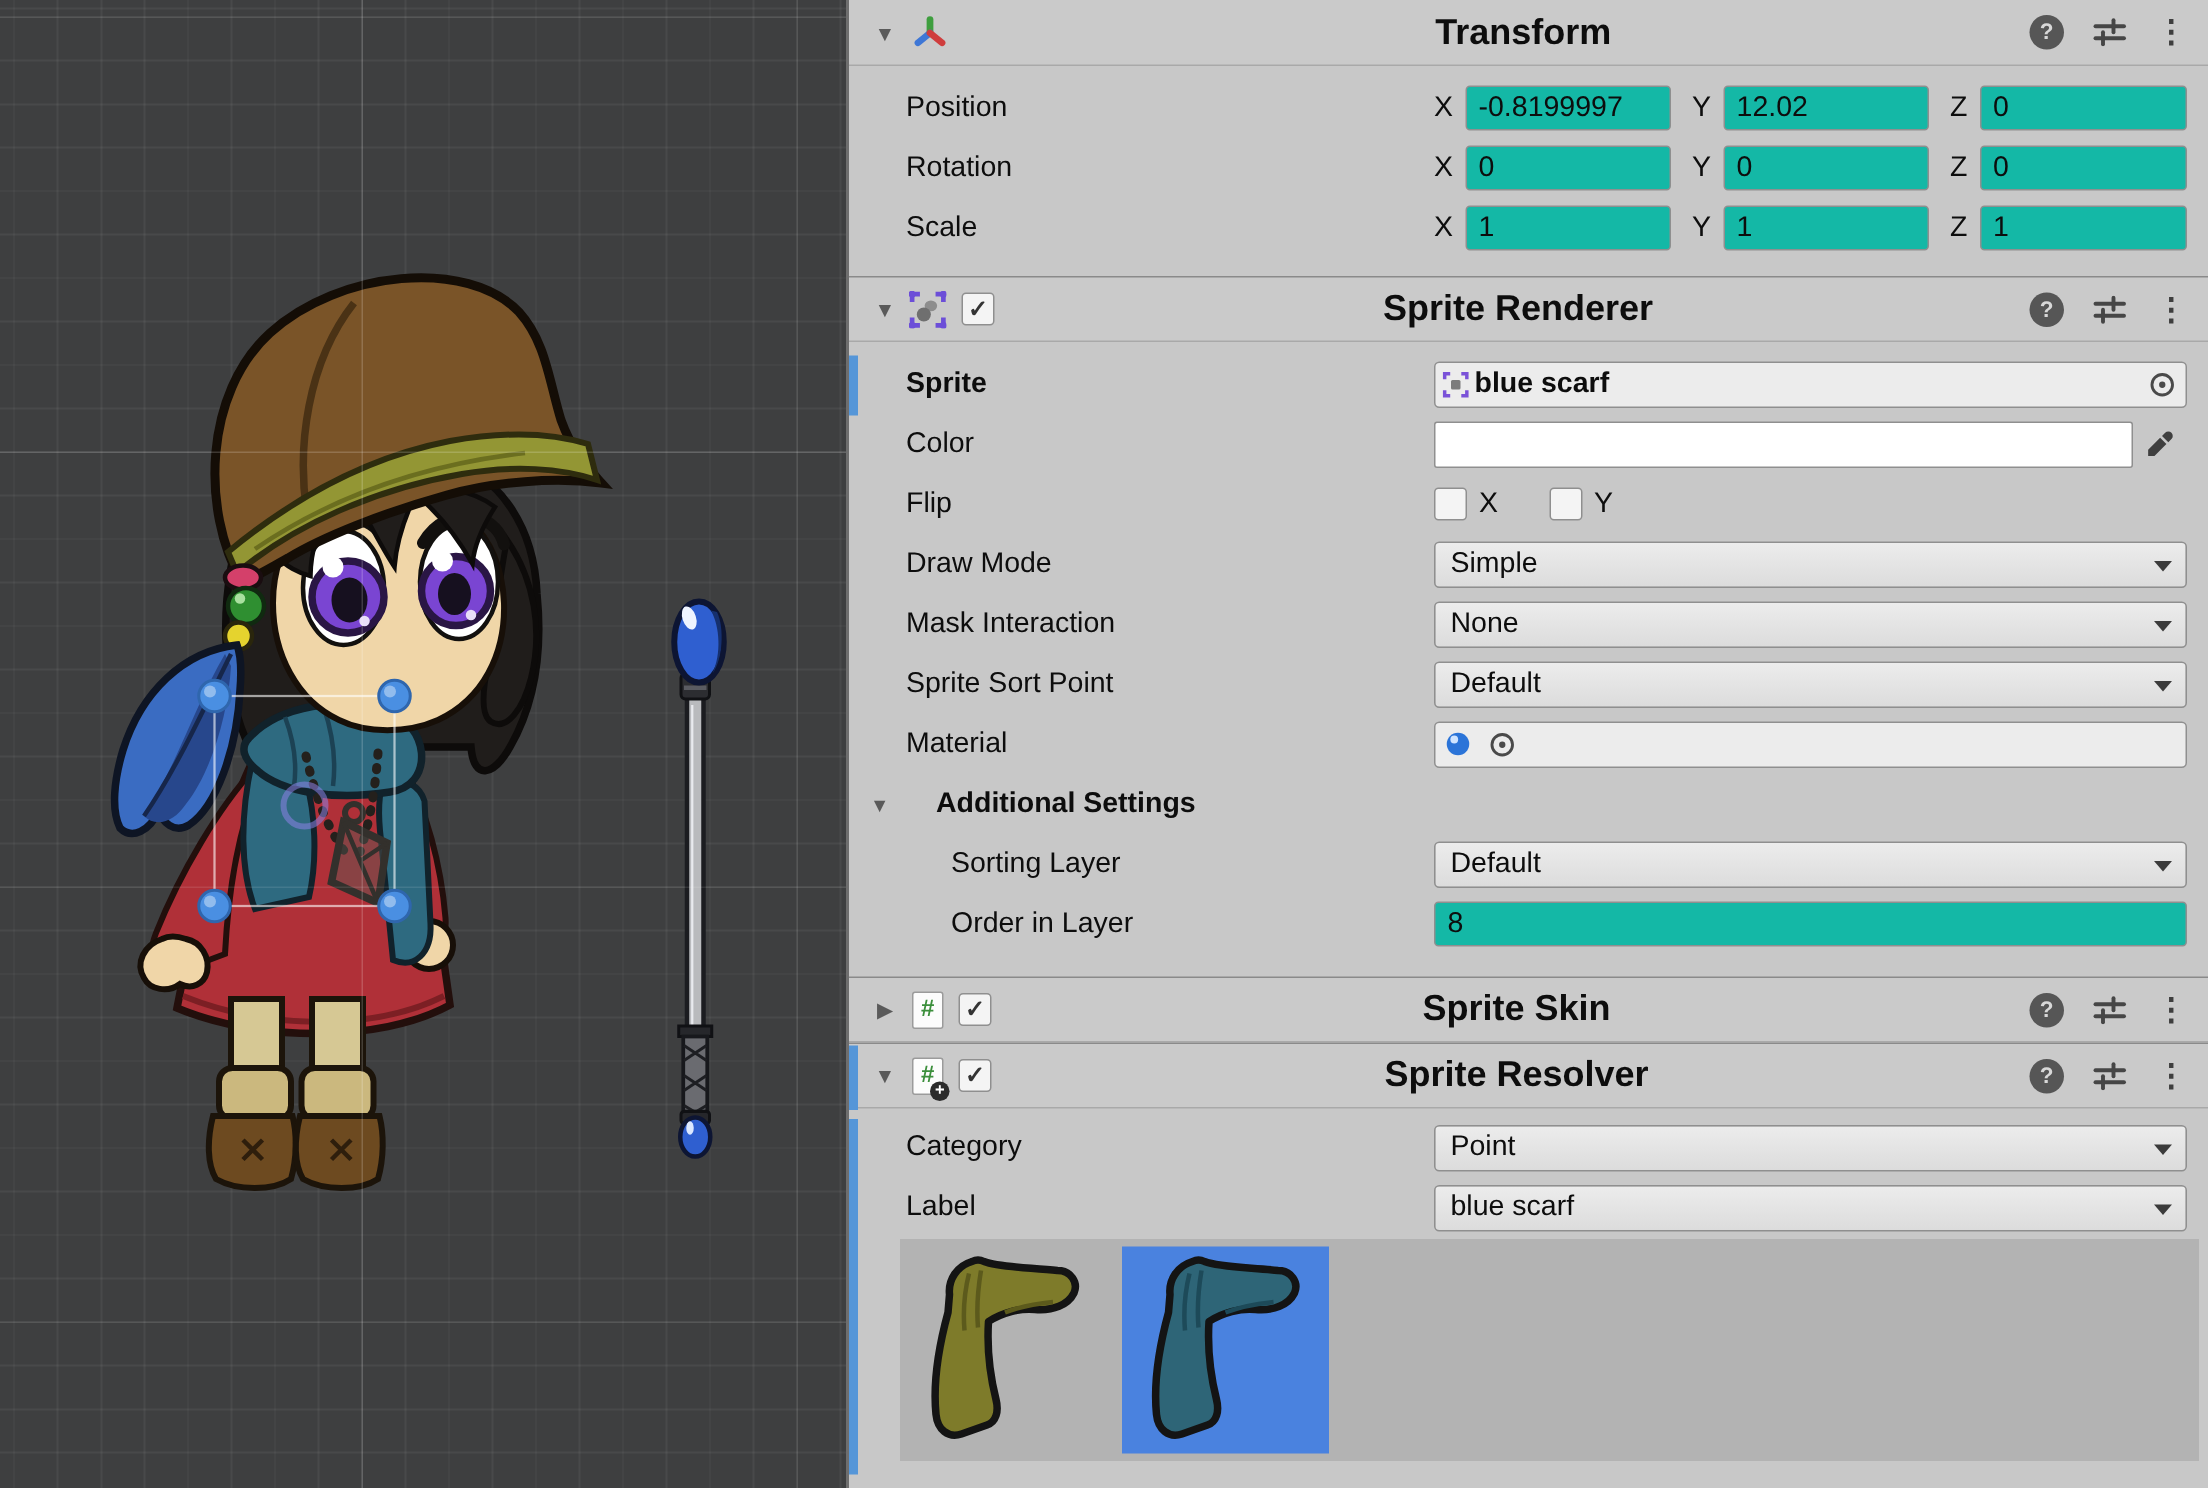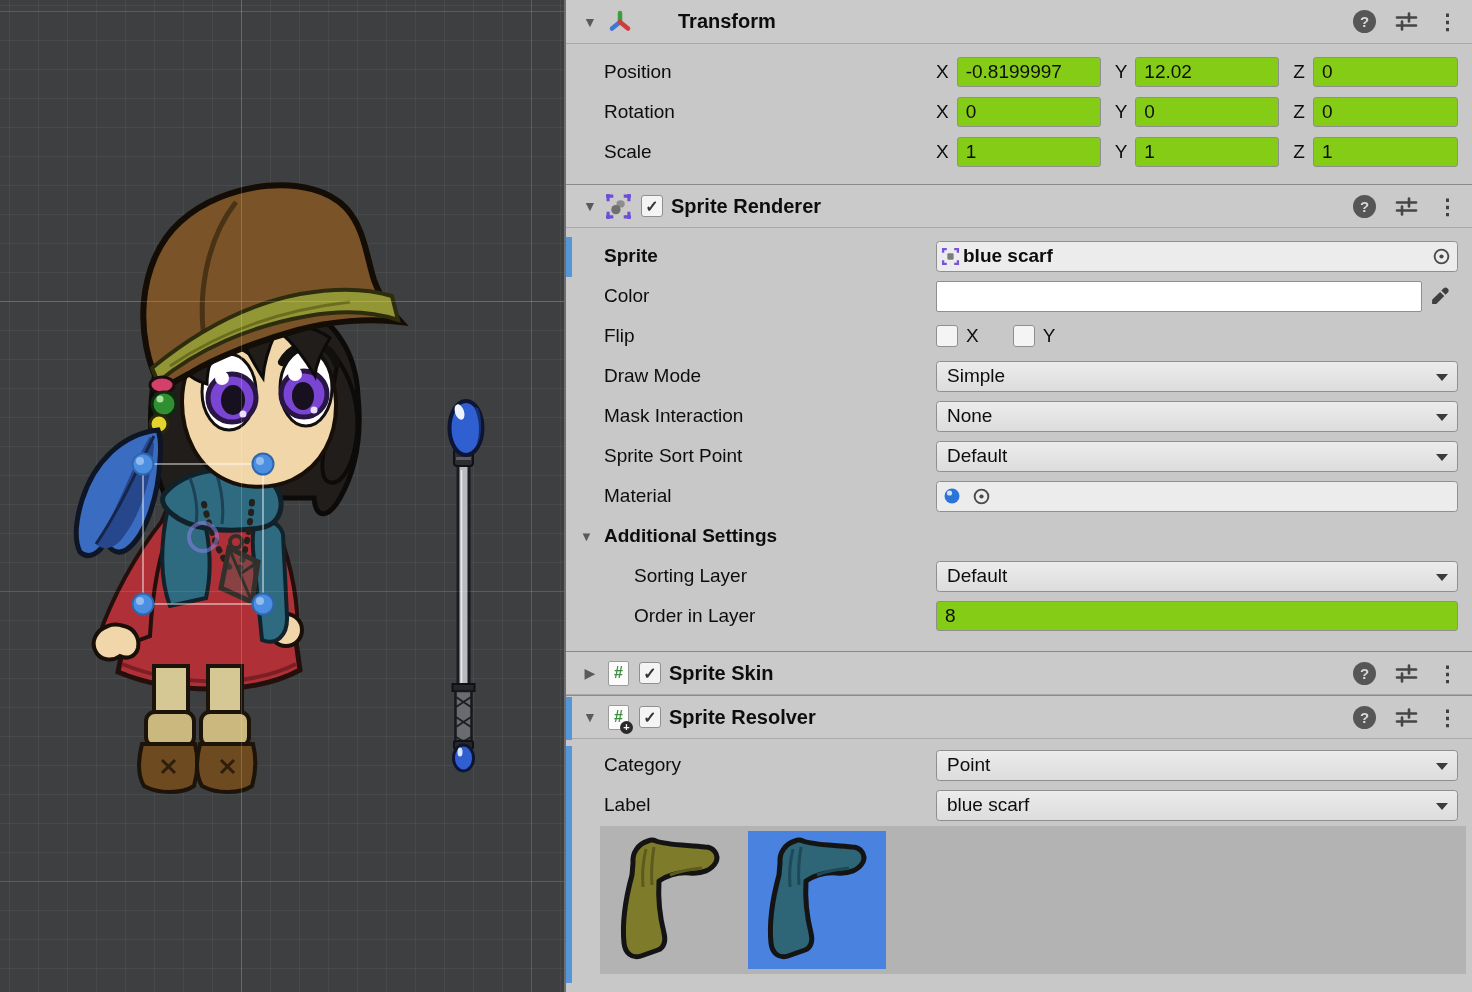--- a/index.html
+++ b/index.html
@@ -20,48 +20,48 @@
   .gmaj.h{left:0;right:0;height:1px;}
   .gmaj.dim{background:rgba(255,255,255,.10);}
 
   
   .inspector{position:absolute;left:564px;top:0;width:908px;height:992px;
     background:#c8c8c8;border-left:2px solid #6e6e6e;box-sizing:border-box;}
   .hdr{height:44px;display:flex;align-items:center;padding:0 14px 0 14px;
     background:#cacaca;border-bottom:1px solid #a9a9a9;box-sizing:border-box;}
   .hdr.sub{border-top:1px solid #8a8a8a;}
   .fold{width:20px;flex:none;font-size:14px;color:#5a5a5a;text-align:center;cursor:pointer;}
-  .hdr-title{font-weight:bold;font-size:20px;margin-left:8px;flex:1;}
+  .hdr-title{font-weight:bold;font-size:24px;margin-left:8px;flex:1;text-align:center;}
   .hdr-icons{display:flex;gap:19px;align-items:center;}
   .help{width:23px;height:23px;border-radius:50%;background:#565656;color:#d8d8d8;
     font-weight:bold;font-size:15px;display:flex;align-items:center;justify-content:center;}
   .kebab{font-size:21px;color:#3e3e3e;font-weight:bold;line-height:1;}
   .cb{width:22px;height:22px;background:#f4f4f4;border:1px solid #8f8f8f;border-radius:3px;
     display:flex;align-items:center;justify-content:center;font-size:16px;font-weight:bold;
     color:#333;flex:none;box-sizing:border-box;}
   .cb.hdr-cb{margin-left:10px;}
   .scripticon{width:21px;height:25px;background:#fcfcfc;border:1px solid #9b9b9b;border-radius:2px;
     position:relative;flex:none;display:flex;align-items:center;justify-content:center;
     font-weight:bold;font-size:16px;color:#3c8f3c;box-sizing:border-box;}
   .scripticon .plus{position:absolute;right:-5px;bottom:-5px;width:13px;height:13px;border-radius:50%;
     background:#2b2b2b;color:#fff;font-size:11px;line-height:13px;text-align:center;font-weight:bold;}
   .body-sec{position:relative;}
   .t-body{padding:8px 0 12px 0;}
   .sr-body{padding:8px 0 15px 0;}
   .res-body{padding:6px 0 0 0;}
-  .row{height:40px;display:flex;align-items:center;padding-left:38px;padding-right:14px;}
+  .row{height:40px;display:flex;align-items:center;padding-left:38px;padding-right:14px;gap:20px;}
   .row .lbl{width:332px;flex:none;font-size:19px;}
   .row .lbl.b{font-weight:bold;}
   .row .lbl.indent{padding-left:30px;width:302px;}
   .row .foldrow{width:24px;flex:none;margin-left:-24px;font-size:13px;color:#5a5a5a;text-align:left;}
   .val{flex:1;display:flex;align-items:center;}
   .axis{flex:1;display:flex;align-items:center;gap:8px;margin-right:14px;}
   .axis:last-child{margin-right:0;}
   .axis-l{font-size:19px;flex:none;}
-  .tfield{height:30px;background:#84cc16;border:1px solid #8f8f8f;border-radius:3px;
+  .tfield{height:30px;background:#14b8a6;border:1px solid #8f8f8f;border-radius:3px;
     font-size:19px;display:flex;align-items:center;padding:0 8px;flex:1;min-width:0;
     box-sizing:border-box;white-space:nowrap;overflow:hidden;}
   .drop{height:31px;background:linear-gradient(#ececec,#dcdcdc);border:1px solid #8f8f8f;
     border-radius:3.5px;display:flex;align-items:center;padding:0 30px 0 10px;font-size:19px;
     flex:1;position:relative;box-sizing:border-box;}
   .drop .arrow{position:absolute;right:9px;top:12px;width:0;height:0;
     border-left:6px solid transparent;border-right:6px solid transparent;border-top:7px solid #3b3b3b;}
   .objfield{height:31px;background:#ececec;border:1px solid #8f8f8f;border-radius:3.5px;
     display:flex;align-items:center;padding-left:4px;font-size:19px;font-weight:bold;flex:1;
     box-sizing:border-box;}

